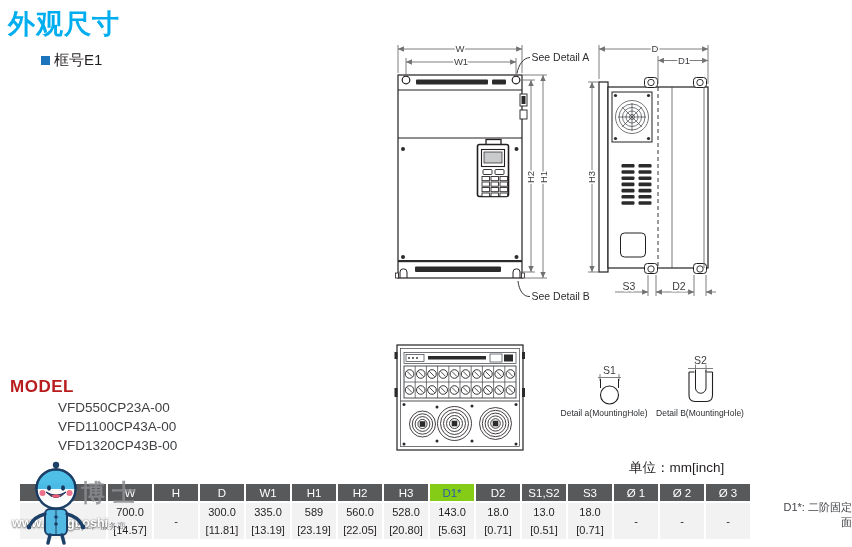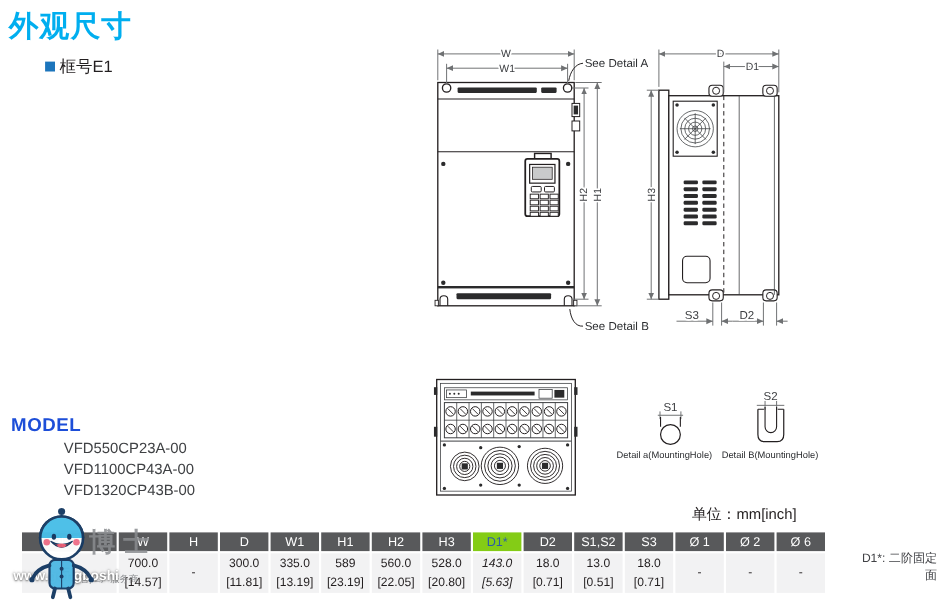--- a/index.html
+++ b/index.html
@@ -3,21 +3,21 @@
 <meta charset="utf-8">
 <style>
   html,body{margin:0;padding:0;background:#fff;}
   .page{position:relative;width:852px;height:547px;background:#fff;overflow:hidden;
         font-family:"Liberation Sans","DejaVu Sans",sans-serif;color:#231F20;}
   
   .title{position:absolute;left:8px;top:6px;font-size:27px;font-weight:bold;color:#00AEEF;letter-spacing:1px;}
   .frame-line{position:absolute;left:8px;top:51px;font-size:15px;color:#231F20;display:flex;align-items:center;margin-left:33px;}
   .bullet{display:inline-block;width:9px;height:9px;background:#1C75BC;margin-right:4px;}
   
-  .model-head{position:absolute;left:10px;top:377px;font-size:17px;font-weight:bold;color:#1d4ed8;letter-spacing:.5px;}
+  .model-head{position:absolute;left:10px;top:377px;font-size:17px;font-weight:bold;color:#b91c1c;letter-spacing:.5px;}
   .model-list{position:absolute;left:10px;top:398px;font-size:13.5px;color:#3F4144;line-height:19px;margin-left:48px;}
   
   .unit-note{position:absolute;left:629px;top:459px;font-size:13.5px;color:#231F20;}
   .footnote{position:absolute;left:779px;top:500px;font-size:11px;color:#414246;text-align:right;}
   
   .drawing{position:absolute;left:0;top:0;}
   svg{font-family:"Liberation Sans","DejaVu Sans",sans-serif;}
   .ol{fill:#fff;stroke:#231F20;stroke-width:1.2;}
   .ln{stroke:#231F20;stroke-width:1;fill:none;}
   .thin{stroke:#3B3D40;stroke-width:.7;fill:none;}
@@ -28,21 +28,21 @@
   .detlabel{font-size:8.5px;fill:#2B2D30;}
   
   table.dims{position:absolute;left:18px;top:482px;border-collapse:separate;border-spacing:2px;table-layout:fixed;}
   table.dims th{background:#58595B;color:#fff;font-weight:normal;font-size:11.5px;height:14px;padding:1px 0;text-align:center;}
   table.dims th.hl{background:#84cc16;color:#2D5CA6;}
   table.dims td{background:#F2F2F3;text-align:center;vertical-align:middle;padding:0;font-size:11px;color:#231F20;}
   table.dims .c-frame{width:86px;}
   table.dims .c{width:44px;}
   td .l1,td .l2{height:18px;line-height:18px;}
   td.single .l1{height:36px;line-height:36px;}
-  td.hl{color:#2D5CA6;font-style:italic;}
+  td.hl{color:#2D5CA6;}
   td.frame-cell{font-size:12px;}
   
   .wm-brand{position:absolute;left:50px;top:477px;font-size:24px;font-weight:bold;letter-spacing:7px;
             color:rgba(138,140,143,.85);z-index:7;white-space:nowrap;}
   .wm-tag{position:absolute;left:64px;top:521px;font-size:8.5px;color:rgba(128,130,133,.9);z-index:7;white-space:nowrap;}
   .wm-url{position:absolute;left:12px;top:516px;font-size:12.5px;font-weight:bold;color:#fff;z-index:7;white-space:nowrap;
           text-shadow:0 1px 2px rgba(100,100,100,.85),0 0 2px rgba(120,120,120,.8);}
   .wm-bot{position:absolute;left:12px;top:459px;z-index:8;opacity:.97;}
 </style>
 </head>
@@ -354,21 +354,21 @@
         <th class="c">W1</th>
         <th class="c">H1</th>
         <th class="c">H2</th>
         <th class="c">H3</th>
         <th class="c hl">D1*</th>
         <th class="c">D2</th>
         <th class="c">S1,S2</th>
         <th class="c">S3</th>
         <th class="c">Ø 1</th>
         <th class="c">Ø 2</th>
-        <th class="c">Ø 6</th>
+        <th class="c">Ø 3</th>
       </tr>
     </thead>
     <tbody>
       <tr>
         <td class="frame-cell">E1</td>
         <td>
             <div class="l1">700.0</div>
             <div class="l2">[14.57]</div>
           </td>
         <td class="single">

